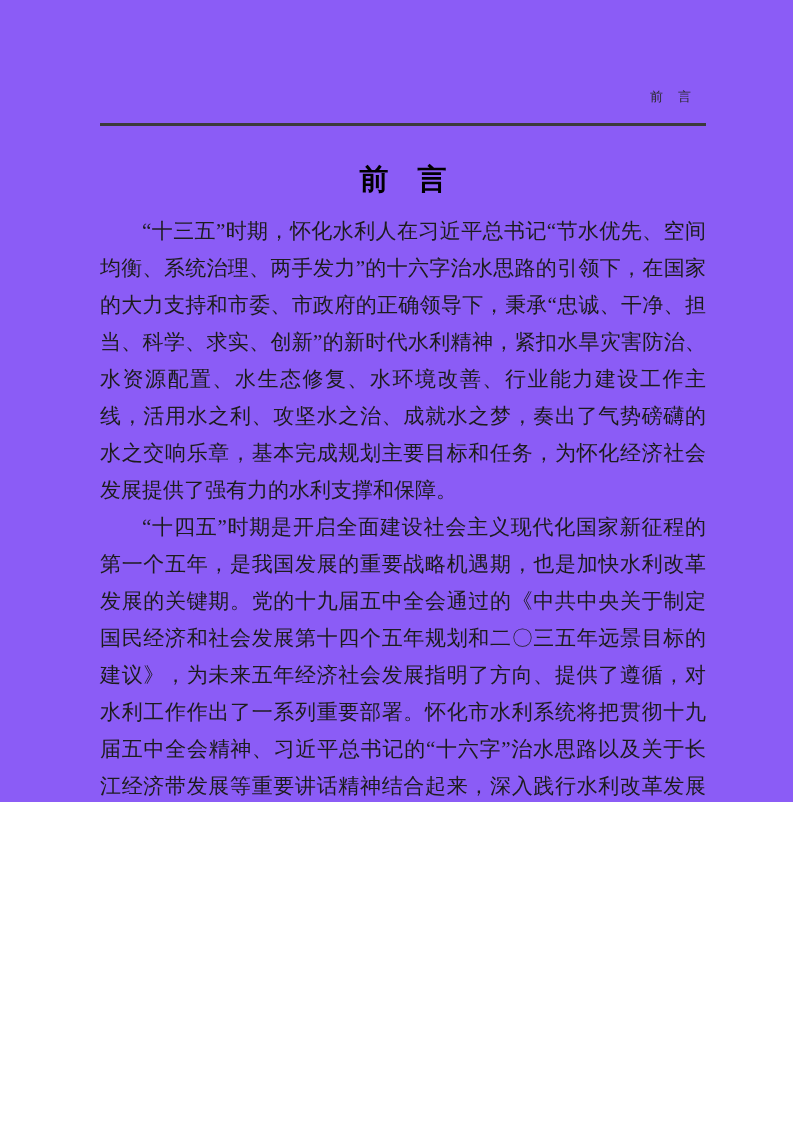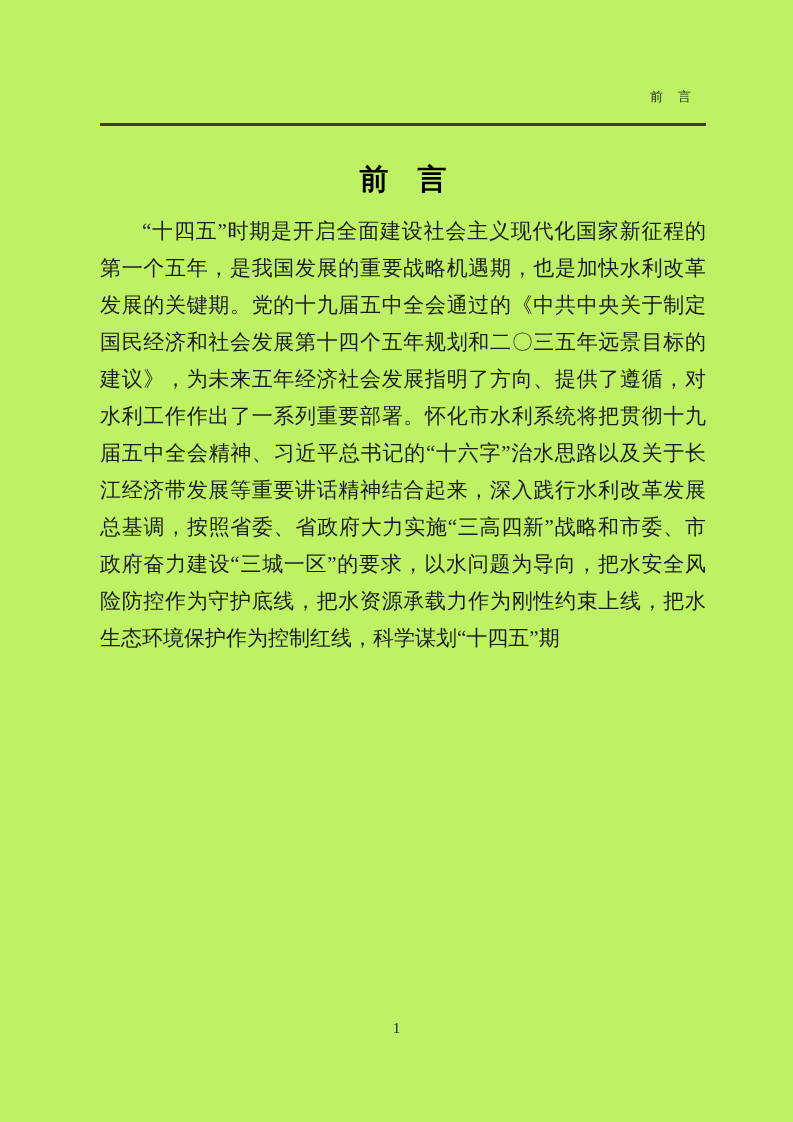--- a/index.html
+++ b/index.html
@@ -3,22 +3,22 @@
 <meta charset="utf-8">
 <style>
   html, body {
     margin: 0;
     padding: 0;
     background: #ffffff;
   }
   .page {
     position: relative;
     width: 793px;
-    height: 1122px;
-    background: #bef264;
+    height: 802px;
+    background: #8b5cf6;
     overflow: hidden;
     font-family: "Liberation Serif", "DejaVu Serif", serif;
     color: #1c1c1c;
   }
   .content {
     position: absolute;
     left: 100px;
     top: 0;
     width: 606px;
   }
@@ -73,17 +73,18 @@
 <body>
 
 <div class="page">
   <div class="content">
     <div class="running-header">
       <span>前　言</span>
     </div>
     <div class="header-rule"></div>
     <h1 class="doc-title">前　言</h1>
     <div class="body-text">
+      <p>“十三五”时期，怀化水利人在习近平总书记“节水优先、空间均衡、系统治理、两手发力”的十六字治水思路的引领下，在国家的大力支持和市委、市政府的正确领导下，秉承“忠诚、干净、担当、科学、求实、创新”的新时代水利精神，紧扣水旱灾害防治、水资源配置、水生态修复、水环境改善、行业能力建设工作主线，活用水之利、攻坚水之治、成就水之梦，奏出了气势磅礴的水之交响乐章，基本完成规划主要目标和任务，为怀化经济社会发展提供了强有力的水利支撑和保障。</p>
       <p>“十四五”时期是开启全面建设社会主义现代化国家新征程的第一个五年，是我国发展的重要战略机遇期，也是加快水利改革发展的关键期。党的十九届五中全会通过的《中共中央关于制定国民经济和社会发展第十四个五年规划和二〇三五年远景目标的建议》，为未来五年经济社会发展指明了方向、提供了遵循，对水利工作作出了一系列重要部署。怀化市水利系统将把贯彻十九届五中全会精神、习近平总书记的“十六字”治水思路以及关于长江经济带发展等重要讲话精神结合起来，深入践行水利改革发展总基调，按照省委、省政府大力实施“三高四新”战略和市委、市政府奋力建设“三城一区”的要求，以水问题为导向，把水安全风险防控作为守护底线，把水资源承载力作为刚性约束上线，把水生态环境保护作为控制红线，科学谋划“十四五”期</p>
     </div>
   </div>
   <div class="page-number">1</div>
 </div>
 
 </body></html>

